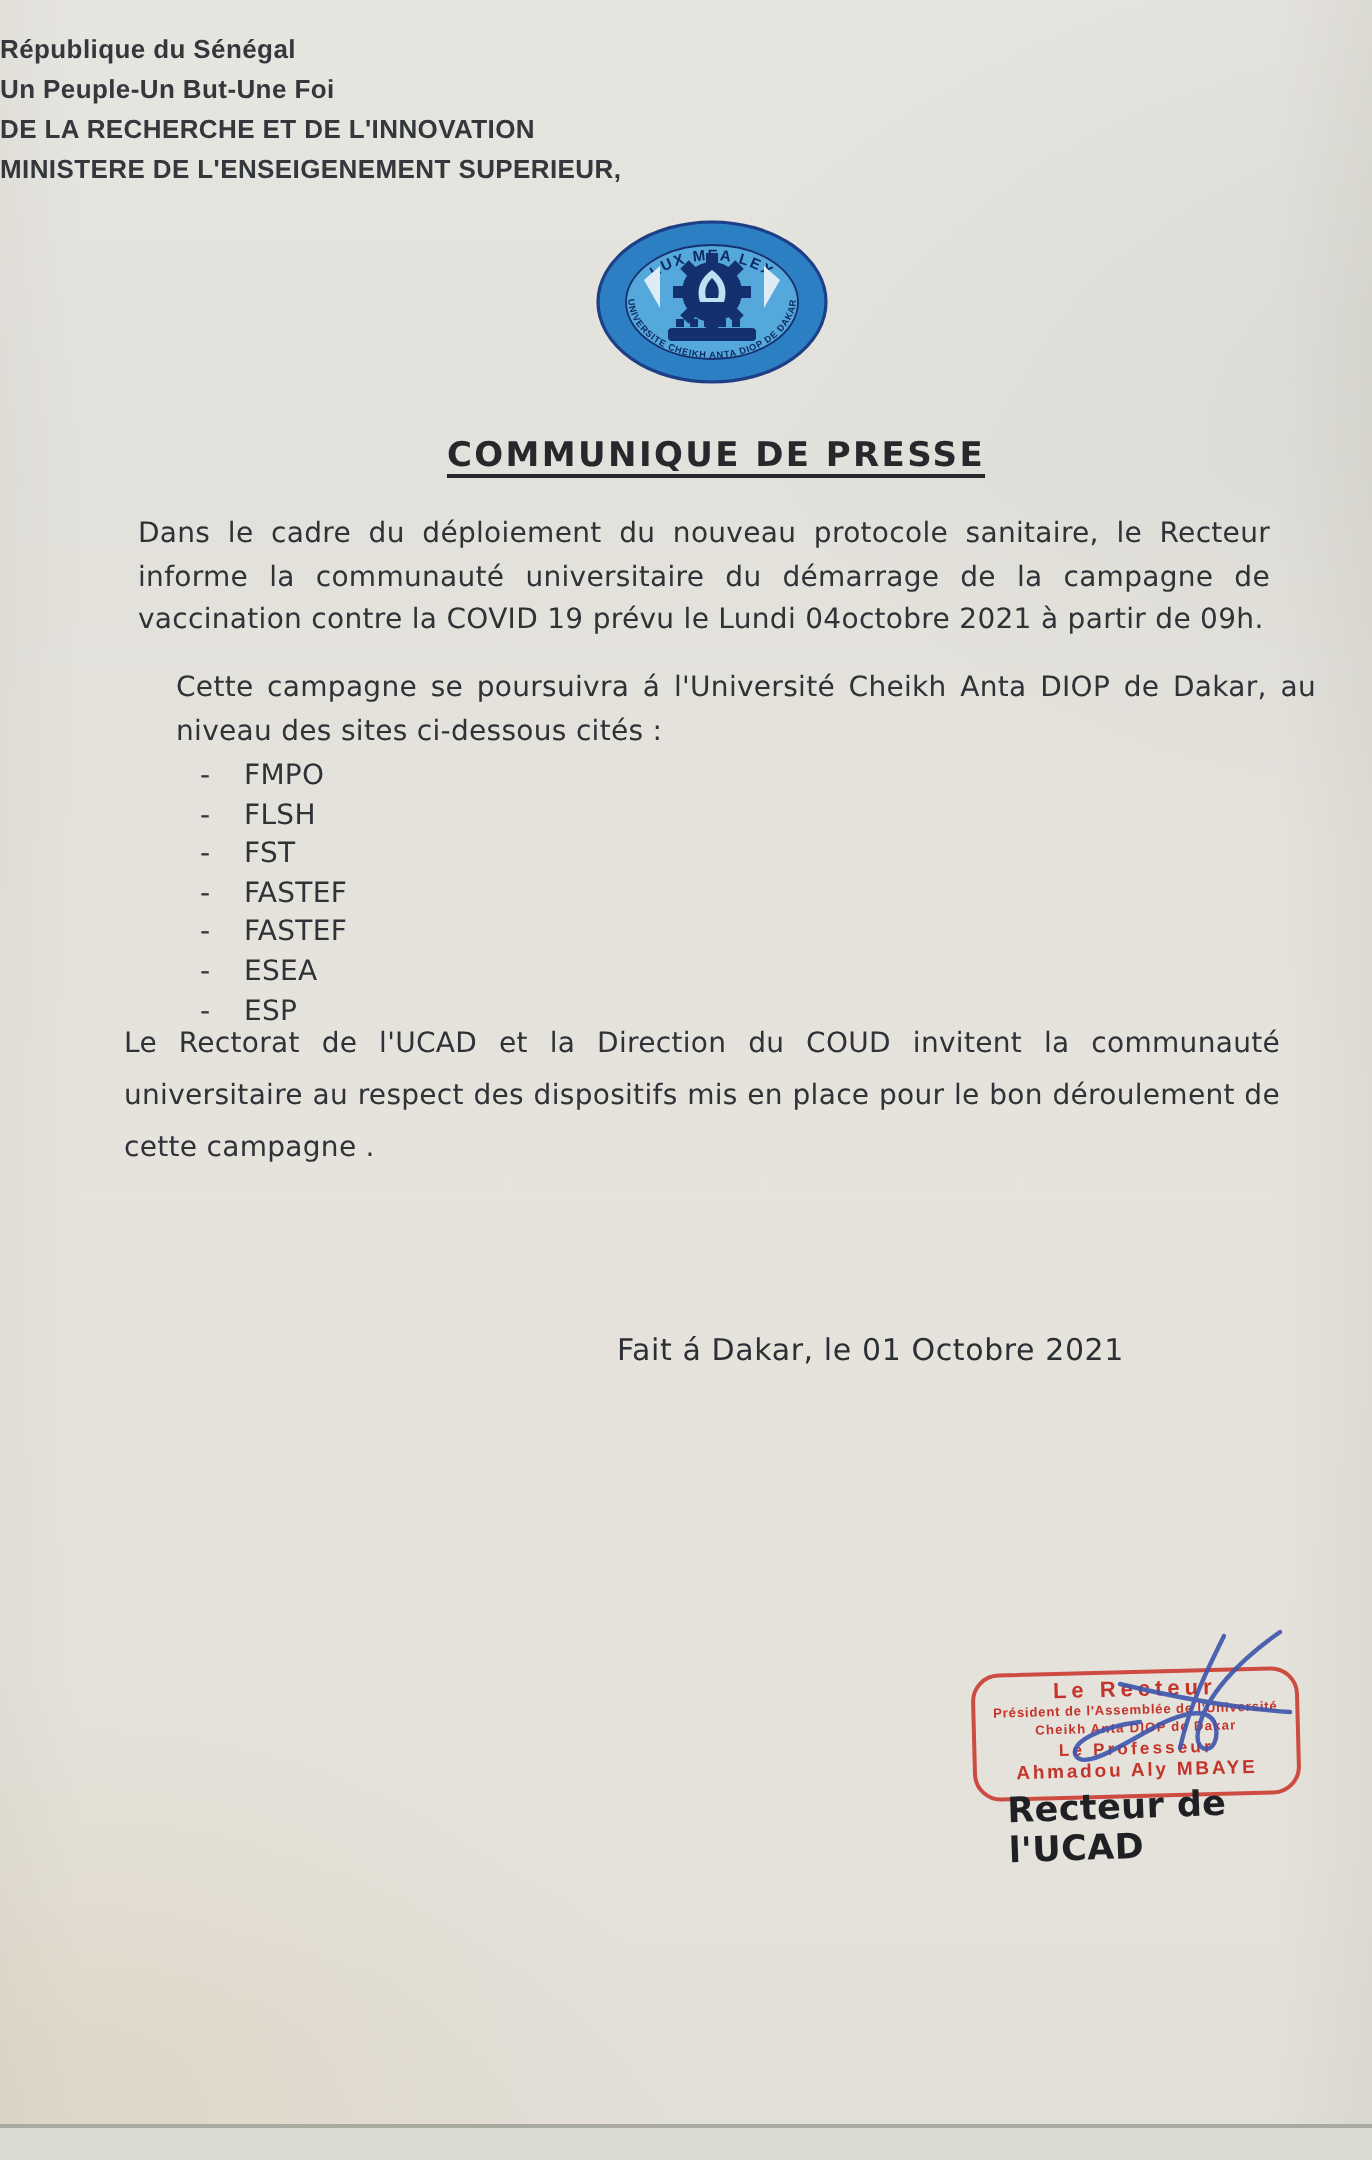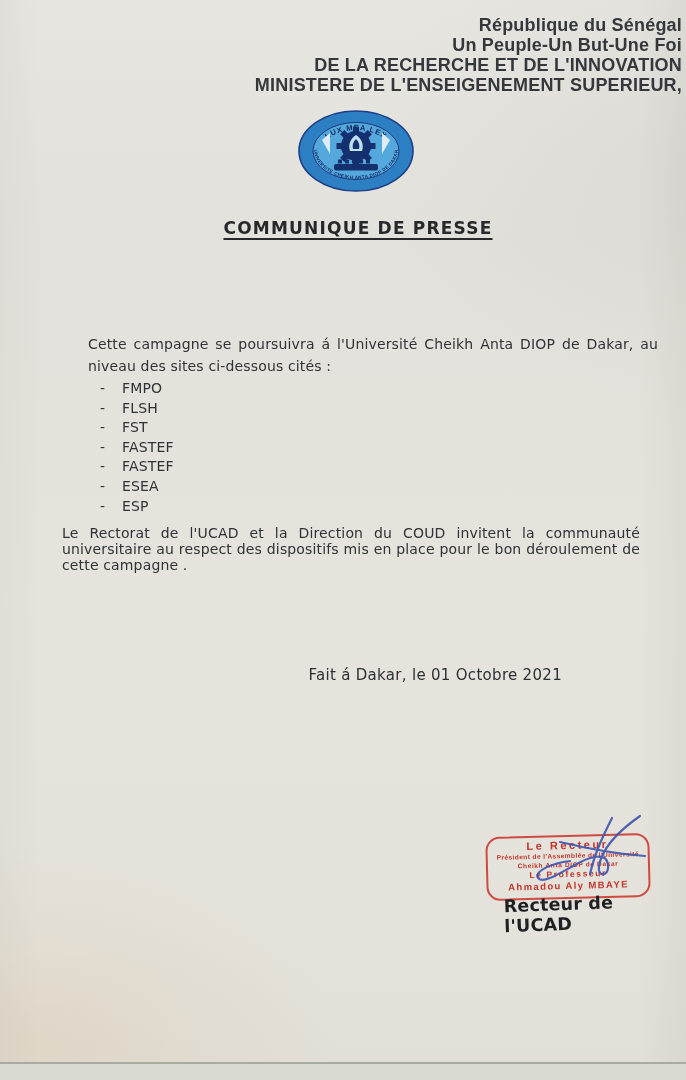--- a/index.html
+++ b/index.html
@@ -15,44 +15,44 @@
       linear-gradient(180deg, #e7e5df 0%, #e3e1db 22%, #e6e3dd 55%, #e5e2db 86%, #e2dfd8 98%);
   }
 
   .bottom-edge {
     position:absolute; left:0; top:1062px; width:686px; height:18px;
     background:#d9dad2; border-top:2px solid #a9aaa0;
   }
 
   
   .header {
-    position:absolute; top:15px; left:0; width:682px; text-align:right;
+    position:absolute; top:15px; left:0; width:682px; text-align:left;
     font-family:"Liberation Sans", sans-serif; font-weight:700;
-    color:#34383d; font-size:18px; line-height:20px; letter-spacing:0.2px;
+    color:#34383d; font-size:13px; line-height:20px; letter-spacing:0.2px;
   }
 
   
   .seal { position:absolute; left:297px; top:109px; width:118px; height:84px; }
 
   
   .title-wrap { position:absolute; top:218px; left:0; width:686px; text-align:center; }
   .title {
     display:inline-block; transform:translateX(15px);
     font-weight:700; font-size:17px; letter-spacing:1.2px; color:#26282b;
     text-decoration:underline; text-underline-offset:4px; text-decoration-thickness:1.5px;
   }
 
   
   .body-text { color:#2f3237; font-size:14px; letter-spacing:0.15px; }
   .p1 { position:absolute; top:257px; left:69px; width:566px; line-height:21.5px; text-align:justify; }
   .p2 { position:absolute; top:334px; left:69px; width:570px; line-height:21.5px; text-align:justify;margin-left:19px; }
   .site-list { position:absolute; top:379px; left:100px; list-style:none; }
   .site-list li { line-height:19.6px; display:flex; }
   .site-list .dash { width:22px; }
-  .p3 { position:absolute; top:525px; left:62px; width:578px; line-height:16px; text-align:justify; }
+  .p3 { position:absolute; top:509px; left:62px; width:578px; line-height:26px; text-align:justify; }
 
   .dateline {
     position:absolute; top:666px; left:0; width:562px; text-align:right;
     color:#2c2f34; font-size:15px; letter-spacing:0.3px;
   }
 
   .sig-name {
     position:absolute; top:797px; right:55px;
     color:#26282c; font-size:15px; font-weight:700; letter-spacing:0.3px;
   }
@@ -133,20 +133,21 @@
       <rect x="69" y="50.5" width="4" height="4"></rect>
       <rect x="55" y="44" width="8" height="1.6"></rect>
       <rect x="56" y="46.5" width="6" height="1.6"></rect>
     </g>
   </svg>
 
   <div class="title-wrap">
     <span class="title">COMMUNIQUE DE PRESSE</span>
   </div>
 
+  <p class="body-text p1">Dans le cadre du déploiement du nouveau protocole sanitaire, le Recteur informe la communauté universitaire du démarrage de la campagne de vaccination contre la COVID 19  prévu le Lundi 04octobre 2021  à partir de 09h.</p>
 
   <p class="body-text p2">Cette campagne se poursuivra á l'Université Cheikh Anta DIOP de Dakar, au niveau des sites ci-dessous cités :</p>
 
   <ul class="site-list body-text">
     <li>
       <span class="dash">-</span>
       <span>FMPO</span>
     </li>
     <li>
       <span class="dash">-</span>

